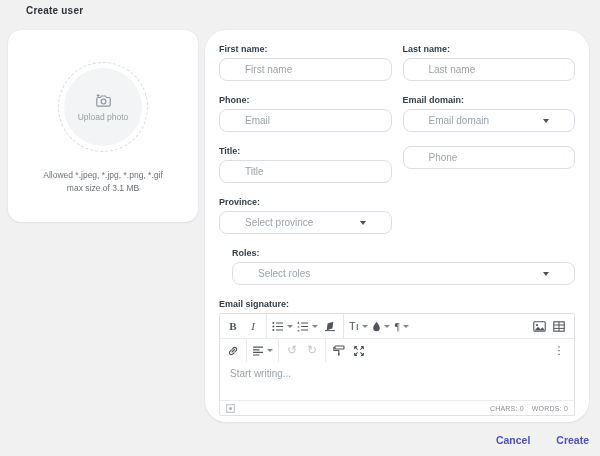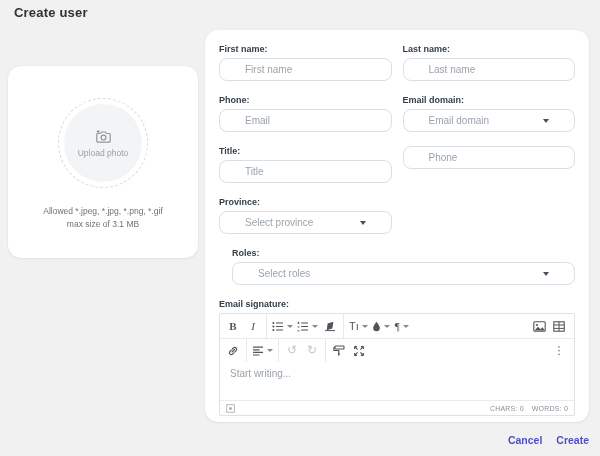--- a/index.html
+++ b/index.html
@@ -5,46 +5,46 @@
   * { box-sizing: border-box; margin: 0; padding: 0; }
   html,body { width:600px; height:456px; }
   body {
     position: relative;
     background: #f1f1f2;
     font-family: "Liberation Sans", sans-serif;
     overflow: hidden;
     color: #323f4b;
   }
   .page-title {
-    position: absolute; left: 14px; top: 5px;
-    font-size: 13px; font-weight: 700; color: #2e3338;
+    position: absolute; left: 26px; top: 5px;
+    font-size: 10px; font-weight: 700; color: #2e3338;
     letter-spacing: .2px;
   }
   .card {
     position: absolute; background: #fff; border-radius: 13px;
     box-shadow: 0 1px 2px rgba(145,158,171,.18), 0 0 1px rgba(145,158,171,.3);
   }
-  .upload-card { left: 8px; top: 30px; width: 190px; height: 192px; text-align: center; margin-top: 36px; }
+  .upload-card { left: 8px; top: 30px; width: 190px; height: 192px; text-align: center; }
   .upload-circle {
     width: 90px; height: 90px; margin: 32px auto 0;
     border: 1px dashed #d9d9d9; border-radius: 50%;
     display: flex; align-items: center; justify-content: center;
     cursor: pointer;
   }
   .upload-circle-inner {
     width: 78px; height: 78px; border-radius: 50%;
     background: #f3f4f6;
     display: flex; flex-direction: column; align-items: center; justify-content: center;
     gap: 4px;
   }
   .upload-label { font-size: 8.5px; color: #9aa0a6; }
   .upload-hint {
     margin-top: 17px; font-size: 8.5px; line-height: 1.55; color: #6d7278;
   }
-  .form-card { left: 205px; top: 30px; width: 384px; height: 392px; padding: 14px; }
+  .form-card { left: 205px; top: 30px; width: 384px; height: 392px; padding: 14px; border-radius: 21px; }
   .form-row { display: grid; grid-template-columns: 1fr 1fr; column-gap: 11px; margin-bottom: 14px; }
   .form-row.single { grid-template-columns: 1fr 1fr; }
   .field-label { display: block; font-size: 9px; font-weight: 700; color: #323f4b; margin-bottom: 4px; }
   .text-input, .fake-select {
     width: 100%; height: 23px;
     border: 1px solid #d9dfe5; border-radius: 8px;
     background: #fff; padding: 0 25px;
     font-family: "Liberation Sans", sans-serif;
     font-size: 10px; color: #323f4b;
   }
@@ -85,21 +85,21 @@
   .glyph-undo { font-size: 12px; }
   .editor-body { height: 38px; padding: 6px 10px; font-size: 10px; color: #9ba3ab; cursor: text; }
   .editor-status {
     height: 15px; border-top: 1px solid #ebebee;
     display: flex; align-items: center; justify-content: space-between;
     padding: 0 6px; font-size: 7px; color: #8b9096; letter-spacing: .2px;
   }
   .status-right { display: flex; gap: 8px; }
   .footer-actions {
     position: absolute; right: 11px; top: 434px;
-    display: flex; gap: 14px;
+    display: flex; gap: 26px;
   }
   .footer-btn {
     border: none; background: transparent; cursor: pointer;
     font-family: "Liberation Sans", sans-serif;
     font-size: 10.5px; font-weight: 700; color: #4d50c4;
   }
   .icon-svg { display: block; }
 </style>
 </head>
 <body>

